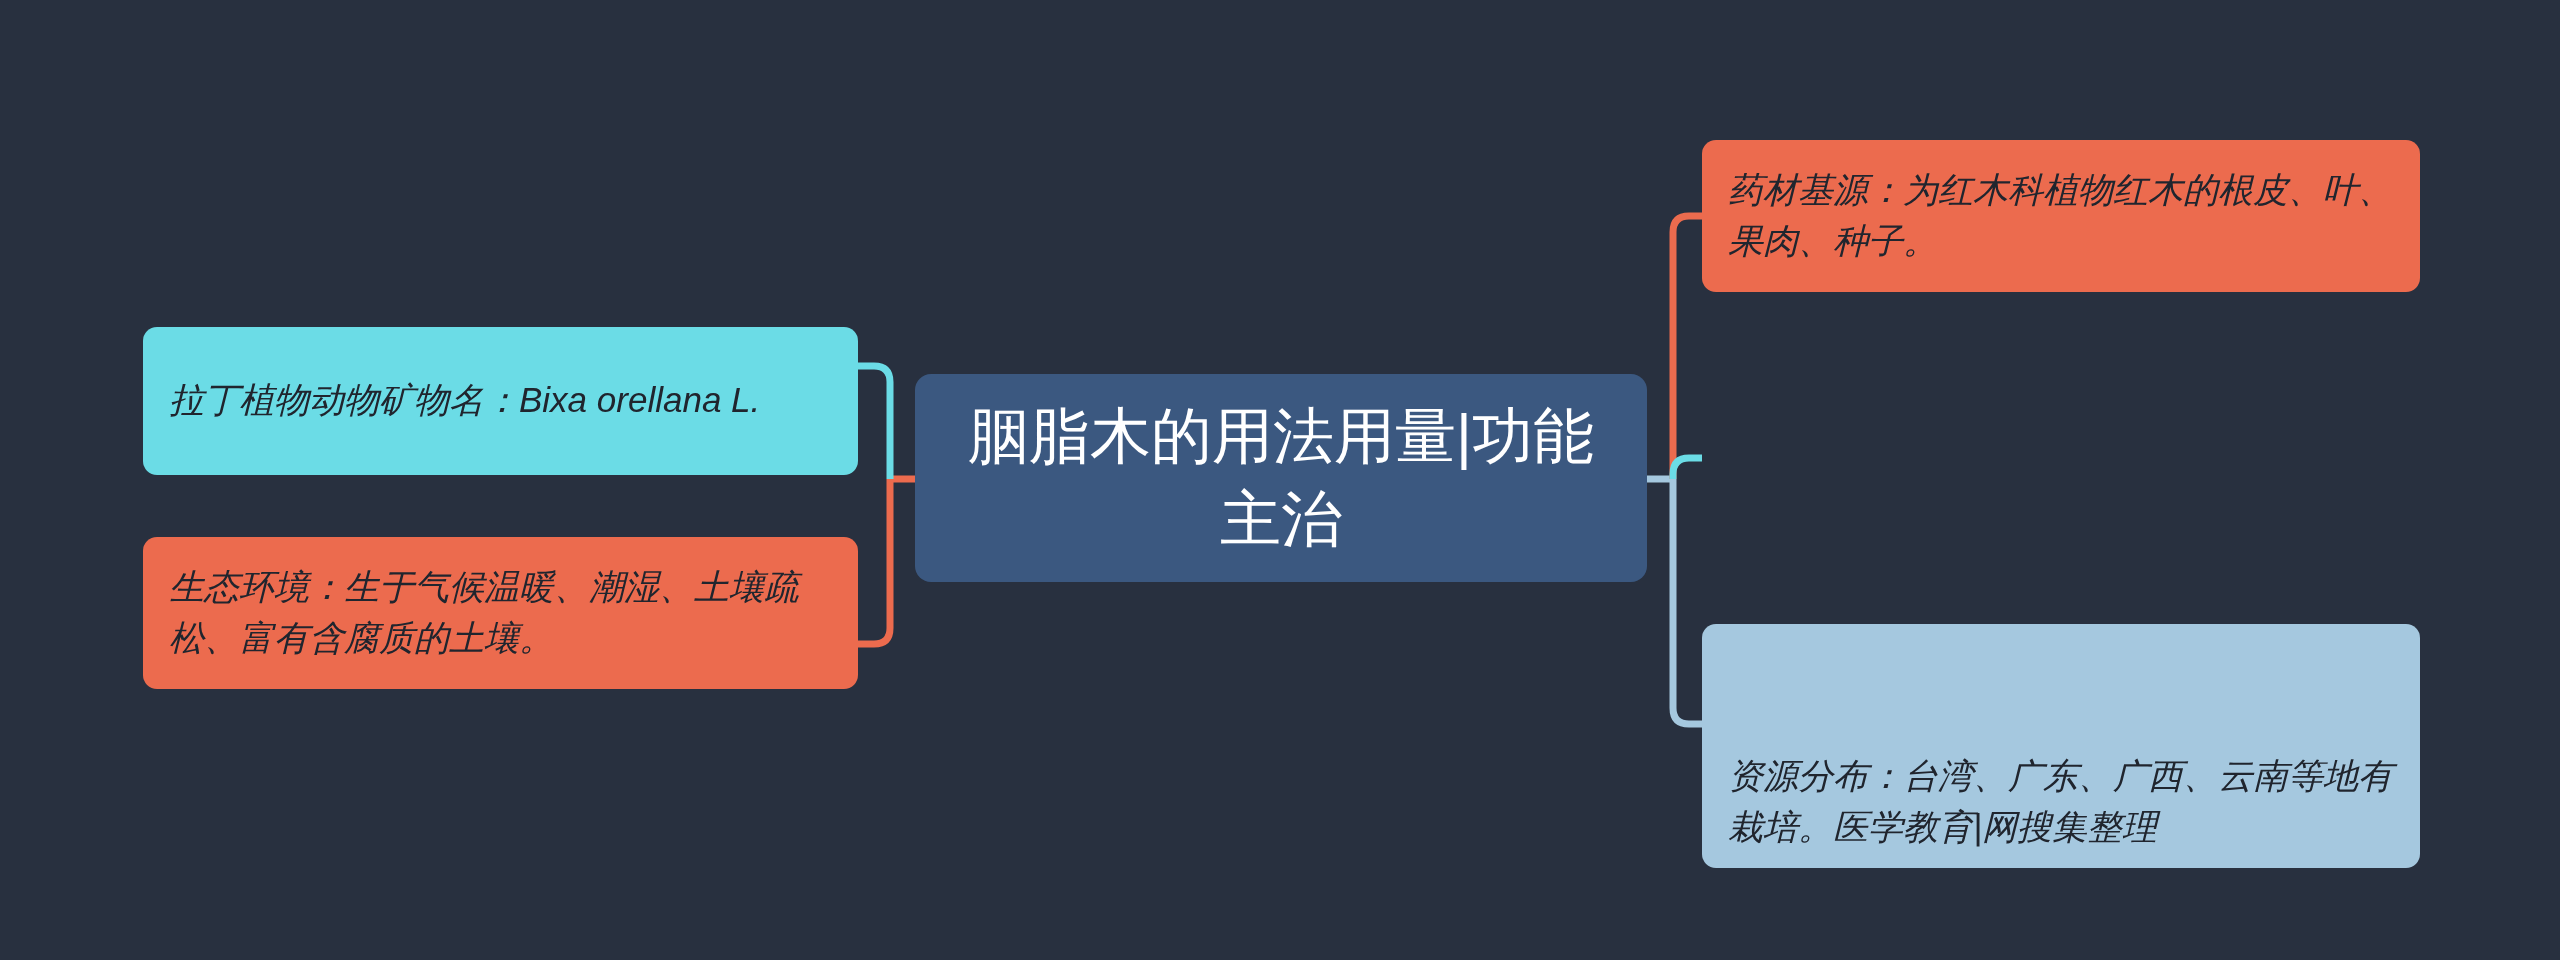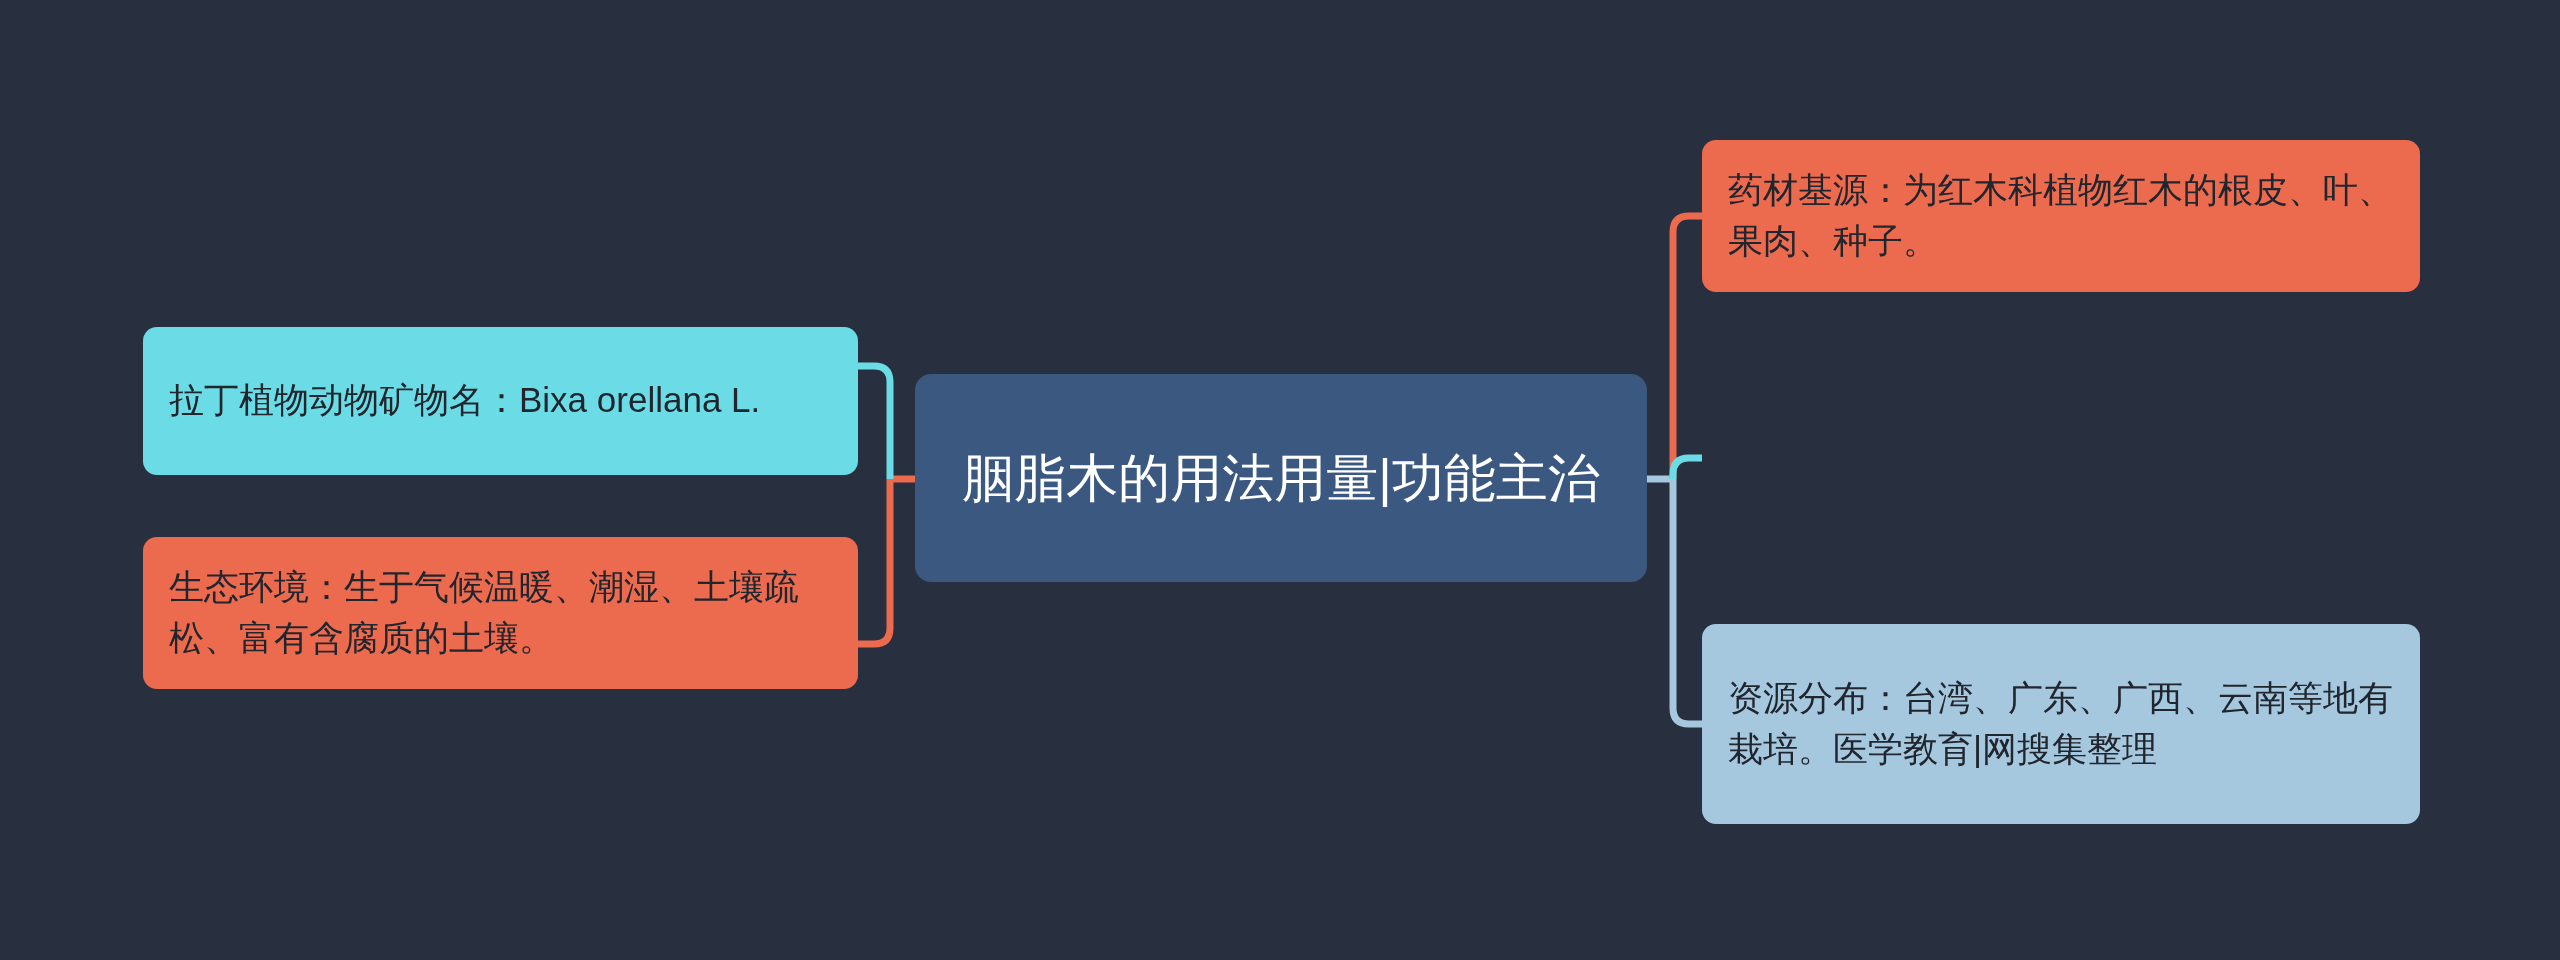--- a/index.html
+++ b/index.html
@@ -48,32 +48,33 @@
     top: 374px;
     width: 732px;
     height: 208px;
     background: #3b5880;
     border-radius: 16px;
     padding: 10px 26px;
     justify-content: center;
   }
   #node-root .node-text {
     color: #ffffff;
-    font-size: 52px;
+    font-size: 61px;
     text-align: center;
     line-height: 1.36;
   }
 
   
   .leaf {
     padding: 14px 26px 16px 26px;
   }
   .leaf .node-text {
     font-size: 35px;
     text-align: left;
+    font-style: italic;
   }
   .leaf.dark-text .node-text { color: #20252e; }
 
   #node-latin {
     left: 143px;
     top: 292px;
     width: 715px;
     height: 148px;
     background: #6bdce6;
     margin-top: 35px;
@@ -97,22 +98,23 @@
     left: 1702px;
     top: 382px;
     width: 718px;
     height: 152px;
     background: #6bdce6;
   }
   #node-distribution {
     left: 1702px;
     top: 624px;
     width: 718px;
-    height: 200px;
+    height: 244px;
     background: #a5c8df;
+    align-items: flex-end;
   }
 </style>
 </head>
 <body>
 
 <div id="canvas">
 
   <svg id="connectors" viewBox="0 0 2560 960" width="2560" height="960" xmlns="http://www.w3.org/2000/svg">
 
     <path d="M 915 479 L 890 479" fill="none" stroke="#ec6b4e" stroke-width="7" stroke-linecap="butt"></path>

